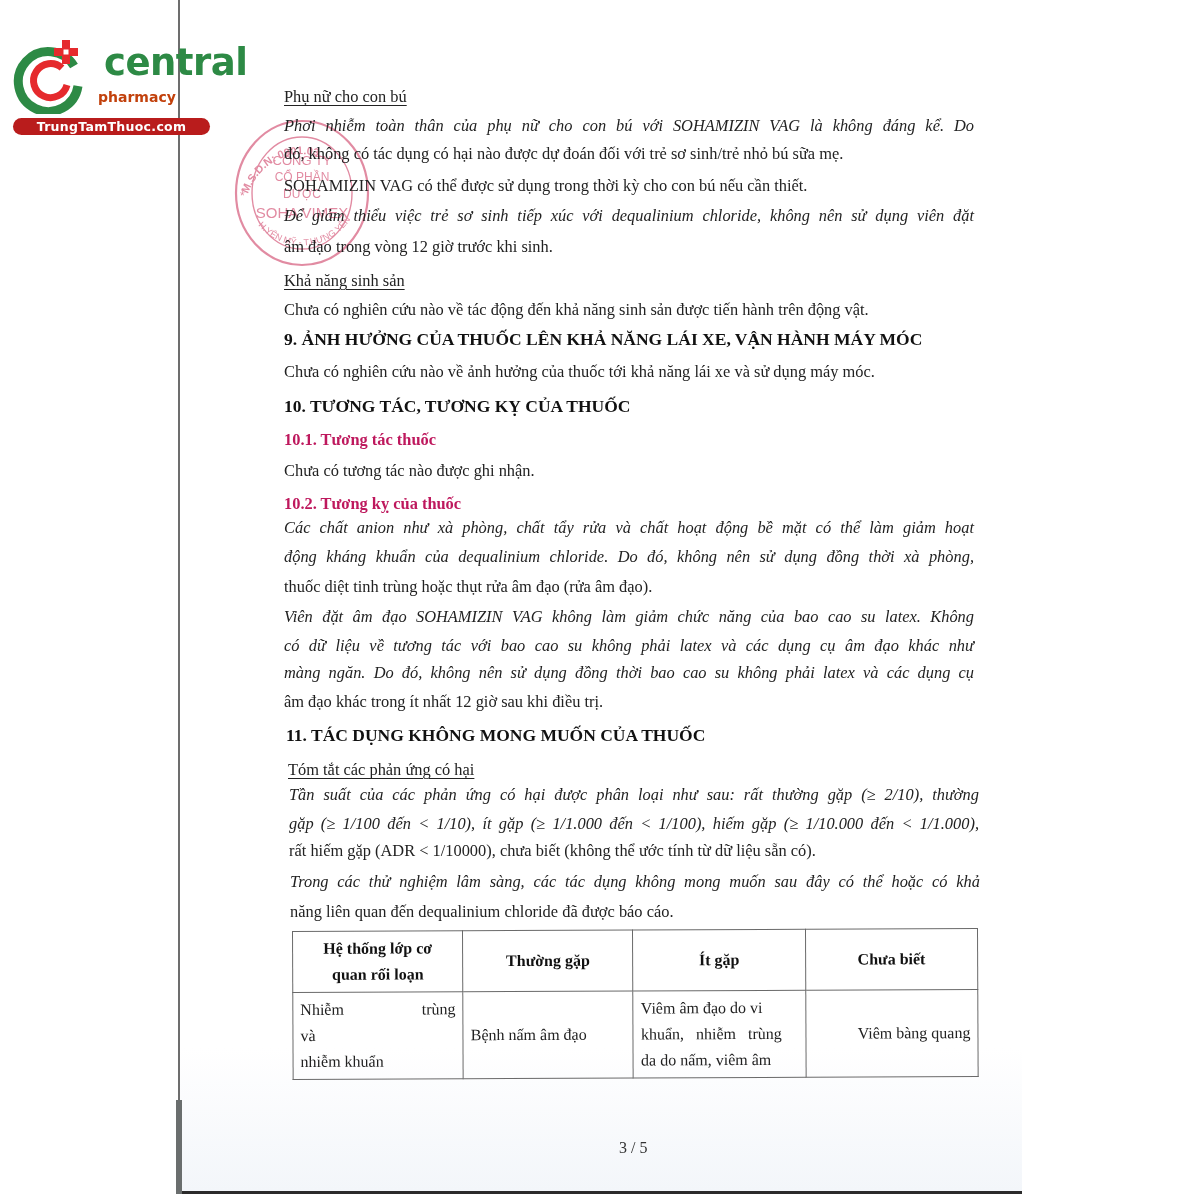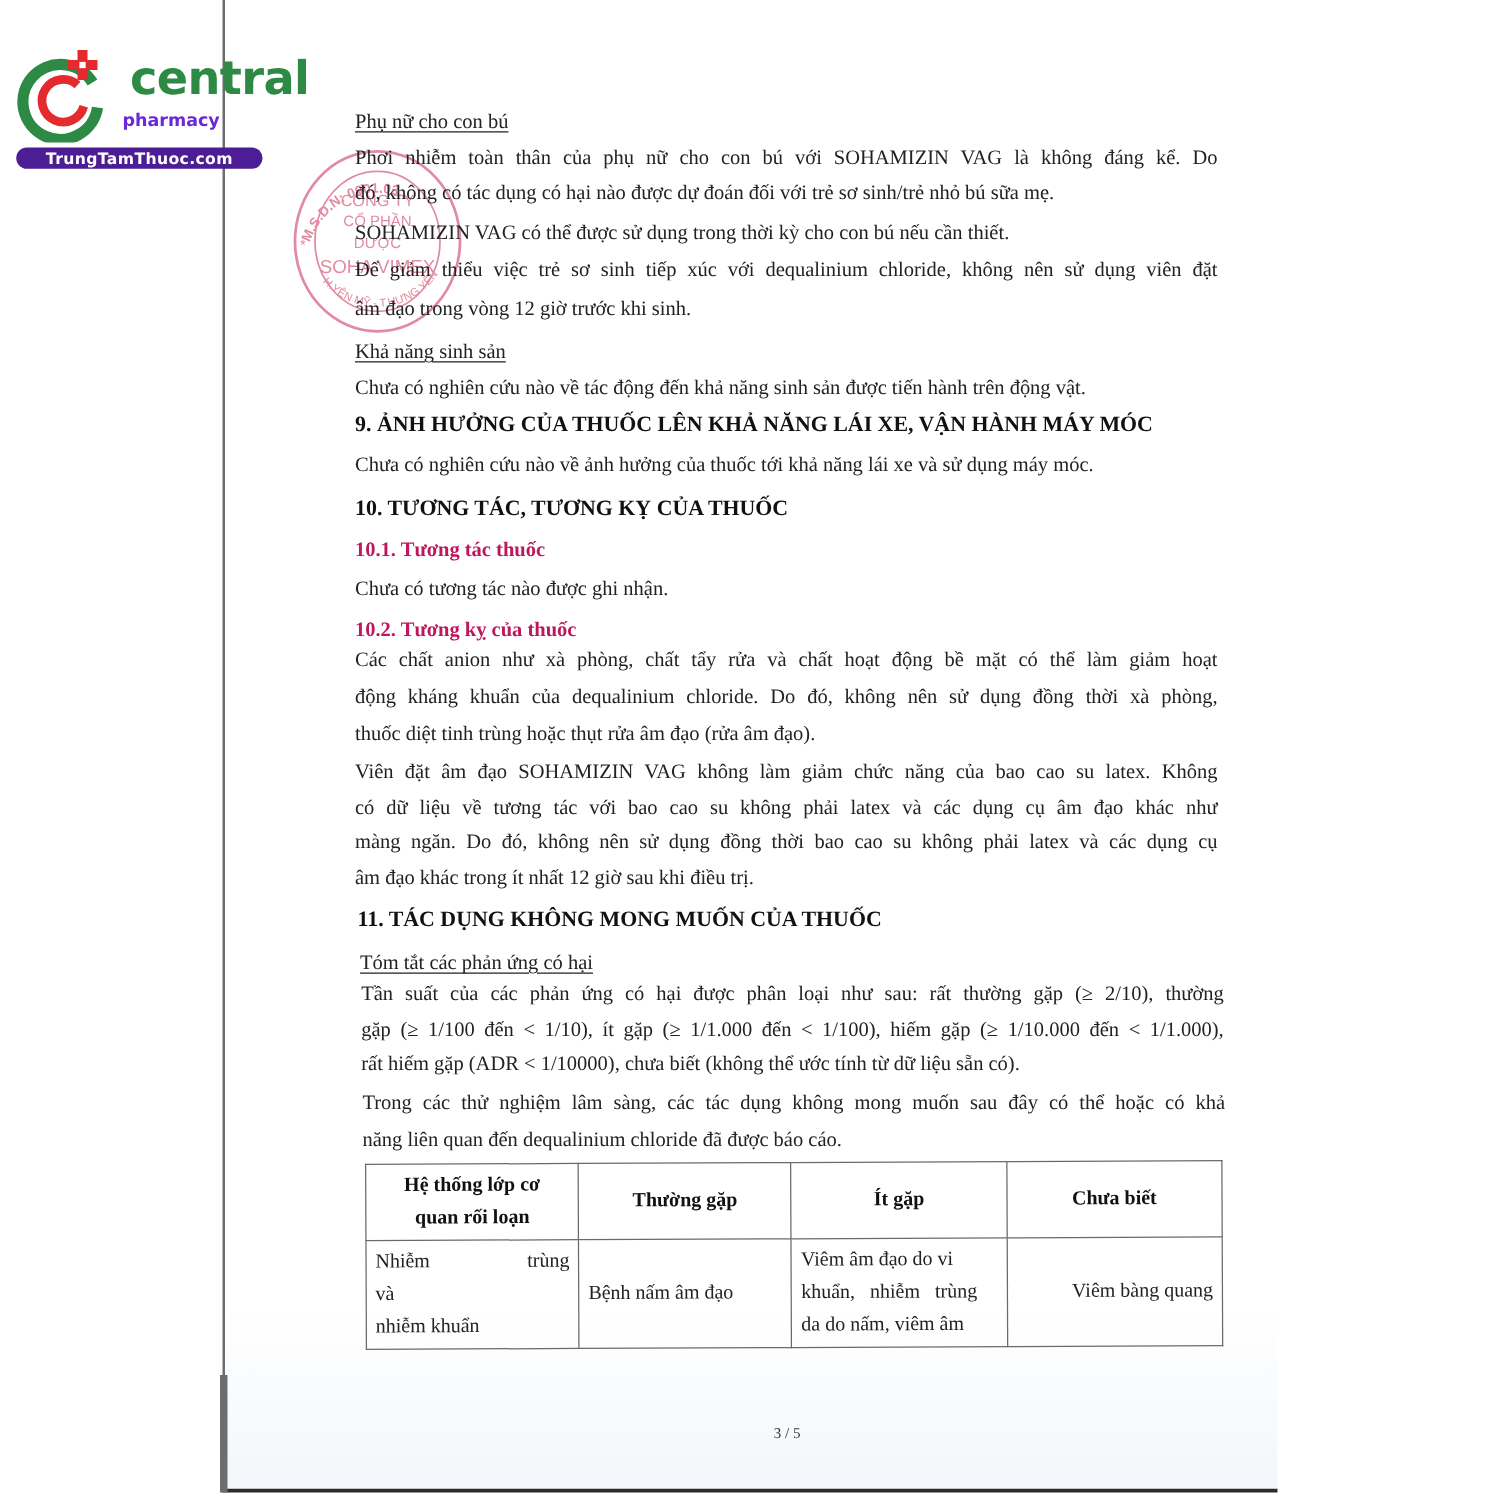--- a/index.html
+++ b/index.html
@@ -61,32 +61,32 @@
     color: #2d8a45;
     line-height: 1;
   }
   .logo-sub {
     position: absolute;
     left: 90px;
     top: 54px;
     font-family: "DejaVu Sans", "Liberation Sans", sans-serif;
     font-weight: bold;
     font-size: 14px;
-    color: #6d28d9;
+    color: #c2410c;
     line-height: 1;
     text-align: right;
   }
   .logo-banner {
     position: absolute;
     left: 5px;
     top: 82px;
     width: 197px;
     height: 17px;
     border-radius: 9px;
-    background: #4c1d95;
+    background: #b91c1c;
     color: #ffffff;
     font-family: "DejaVu Sans", "Liberation Sans", sans-serif;
     font-weight: bold;
     font-size: 12.5px;
     line-height: 17px;
     text-align: center;
     letter-spacing: 0.3px;
   }
   
   .stamp {
@@ -104,20 +104,21 @@
     left: 284px;
     font-size: 16.4px;
     white-space: nowrap;
     line-height: 1;
     color: #222;
   }
   .just {
     width: 690px;
     text-align: justify;
     text-align-last: justify;
+    font-style: italic;
   }
   .u { text-decoration: underline; text-underline-offset: 3px; }
   .h {
     font-weight: bold;
     font-size: 17.5px;
     color: #111;
   }
   .hs {
     font-weight: bold;
     font-size: 16.4px;
@@ -150,21 +151,21 @@
   .adr-table td { height: 86px; }
   .c1 { width: 155px; }
   .c2 { width: 155px; }
   .c3 { width: 157px; }
   .c4 { width: 157px; text-align: right; }
   .td-just { text-align: justify; text-align-last: left; }
   .page-num {
     position: absolute;
     left: 619px;
     top: 1139px;
-    font-size: 12px;
+    font-size: 16px;
     color: #333;
   }
 </style>
 </head>
 <body>
 
 <div class="page"></div>
 <div class="page-shadow-left"></div>
 
 <div class="logo">

